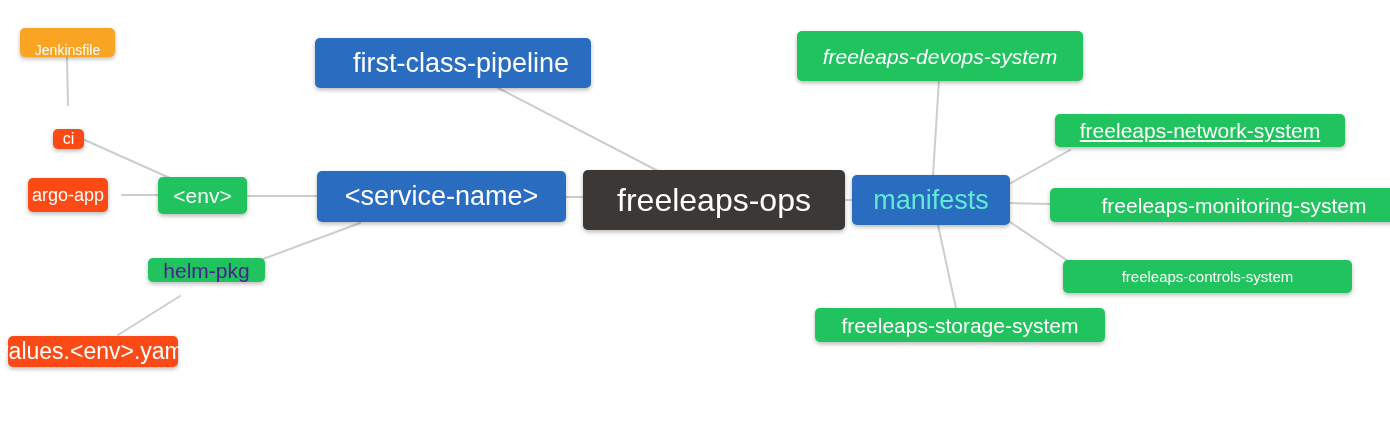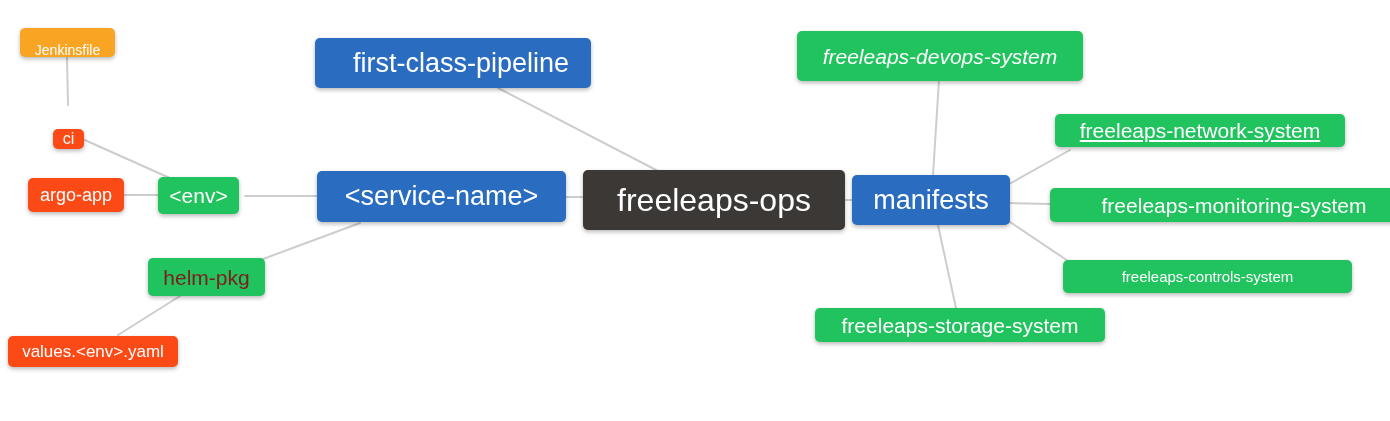--- a/index.html
+++ b/index.html
@@ -63,42 +63,42 @@
       <line x1="1010" y1="222" x2="1068" y2="261" stroke="#CDCDCD" stroke-width="2" stroke-linecap="round"></line>
       <line x1="938" y1="225" x2="956" y2="308" stroke="#CDCDCD" stroke-width="2" stroke-linecap="round"></line>
     </svg>
 
   <div class="node" style="left: 20px; top: 28px; width: 95px; height: 29px; font-size: 14px; background: rgb(249, 165, 35); color: rgb(255, 255, 255); align-items: flex-end;">
       <span class="node-label">Jenkinsfile</span>
     </div>
   <div class="node" style="left: 53px; top: 105px; width: 31px; height: 20px; font-size: 16px; background: rgb(251, 74, 22); color: rgb(255, 255, 255); margin-top: 24px;">
       <span class="node-label">ci</span>
     </div>
-  <div class="node" style="left: 28px; top: 178px; width: 96px; height: 34px; font-size: 18px; background: rgb(251, 74, 22); color: rgb(255, 255, 255);">
+  <div class="node" style="left: 28px; top: 178px; width: 80px; height: 34px; font-size: 18px; background: rgb(251, 74, 22); color: rgb(255, 255, 255);">
       <span class="node-label">argo-app</span>
     </div>
-  <div class="node" style="left: 158px; top: 177px; width: 81px; height: 37px; font-size: 21px; background: rgb(33, 195, 94); color: rgb(255, 255, 255);">
+  <div class="node" style="left: 158px; top: 177px; width: 89px; height: 37px; font-size: 21px; background: rgb(33, 195, 94); color: rgb(255, 255, 255);">
       <span class="node-label">&lt;env&gt;</span>
     </div>
-  <div class="node" style="left: 148px; top: 258px; width: 117px; height: 38px; font-size: 21px; background: rgb(33, 195, 94); color: #7f1d1d;">
+  <div class="node" style="left: 148px; top: 258px; width: 117px; height: 24px; font-size: 21px; background: rgb(33, 195, 94); color: #4c1d95;">
       <span class="node-label">helm-pkg</span>
     </div>
-  <div class="node" style="left: 8px; top: 336px; width: 170px; height: 31px; font-size: 17px; background: rgb(251, 74, 22); color: rgb(255, 255, 255);">
+  <div class="node" style="left: 8px; top: 336px; width: 170px; height: 31px; font-size: 23px; background: rgb(251, 74, 22); color: rgb(255, 255, 255);">
       <span class="node-label">values.&lt;env&gt;.yaml</span>
     </div>
   <div class="node" style="left: 315px; top: 38px; width: 276px; height: 50px; font-size: 27px; background: rgb(42, 108, 191); color: rgb(255, 255, 255); padding-left: 16px;">
       <span class="node-label">first-class-pipeline</span>
     </div>
   <div class="node" style="left: 317px; top: 171px; width: 249px; height: 51px; font-size: 27px; background: rgb(42, 108, 191); color: rgb(255, 255, 255);">
       <span class="node-label">&lt;service-name&gt;</span>
     </div>
   <div class="node" style="left: 583px; top: 170px; width: 262px; height: 60px; font-size: 32px; background: rgb(59, 56, 54); color: rgb(255, 255, 255);">
       <span class="node-label">freeleaps-ops</span>
     </div>
-  <div class="node" style="left: 852px; top: 175px; width: 158px; height: 50px; font-size: 27px; background: rgb(42, 108, 191); color: #ffffff;">
+  <div class="node" style="left: 852px; top: 175px; width: 158px; height: 50px; font-size: 27px; background: rgb(42, 108, 191); color: #5eead4;">
       <span class="node-label">manifests</span>
     </div>
   <div class="node" style="left: 797px; top: 31px; width: 286px; height: 50px; font-size: 21px; background: rgb(33, 195, 94); color: rgb(255, 255, 255); font-style: italic;">
       <span class="node-label">freeleaps-devops-system</span>
     </div>
   <div class="node" style="left: 1055px; top: 114px; width: 290px; height: 33px; font-size: 21px; background: rgb(33, 195, 94); color: rgb(255, 255, 255); text-decoration: underline;">
       <span class="node-label">freeleaps-network-system</span>
     </div>
   <div class="node" style="left: 1050px; top: 188px; width: 368px; height: 34px; font-size: 21px; background: rgb(33, 195, 94); color: rgb(255, 255, 255);">
       <span class="node-label">freeleaps-monitoring-system</span>

